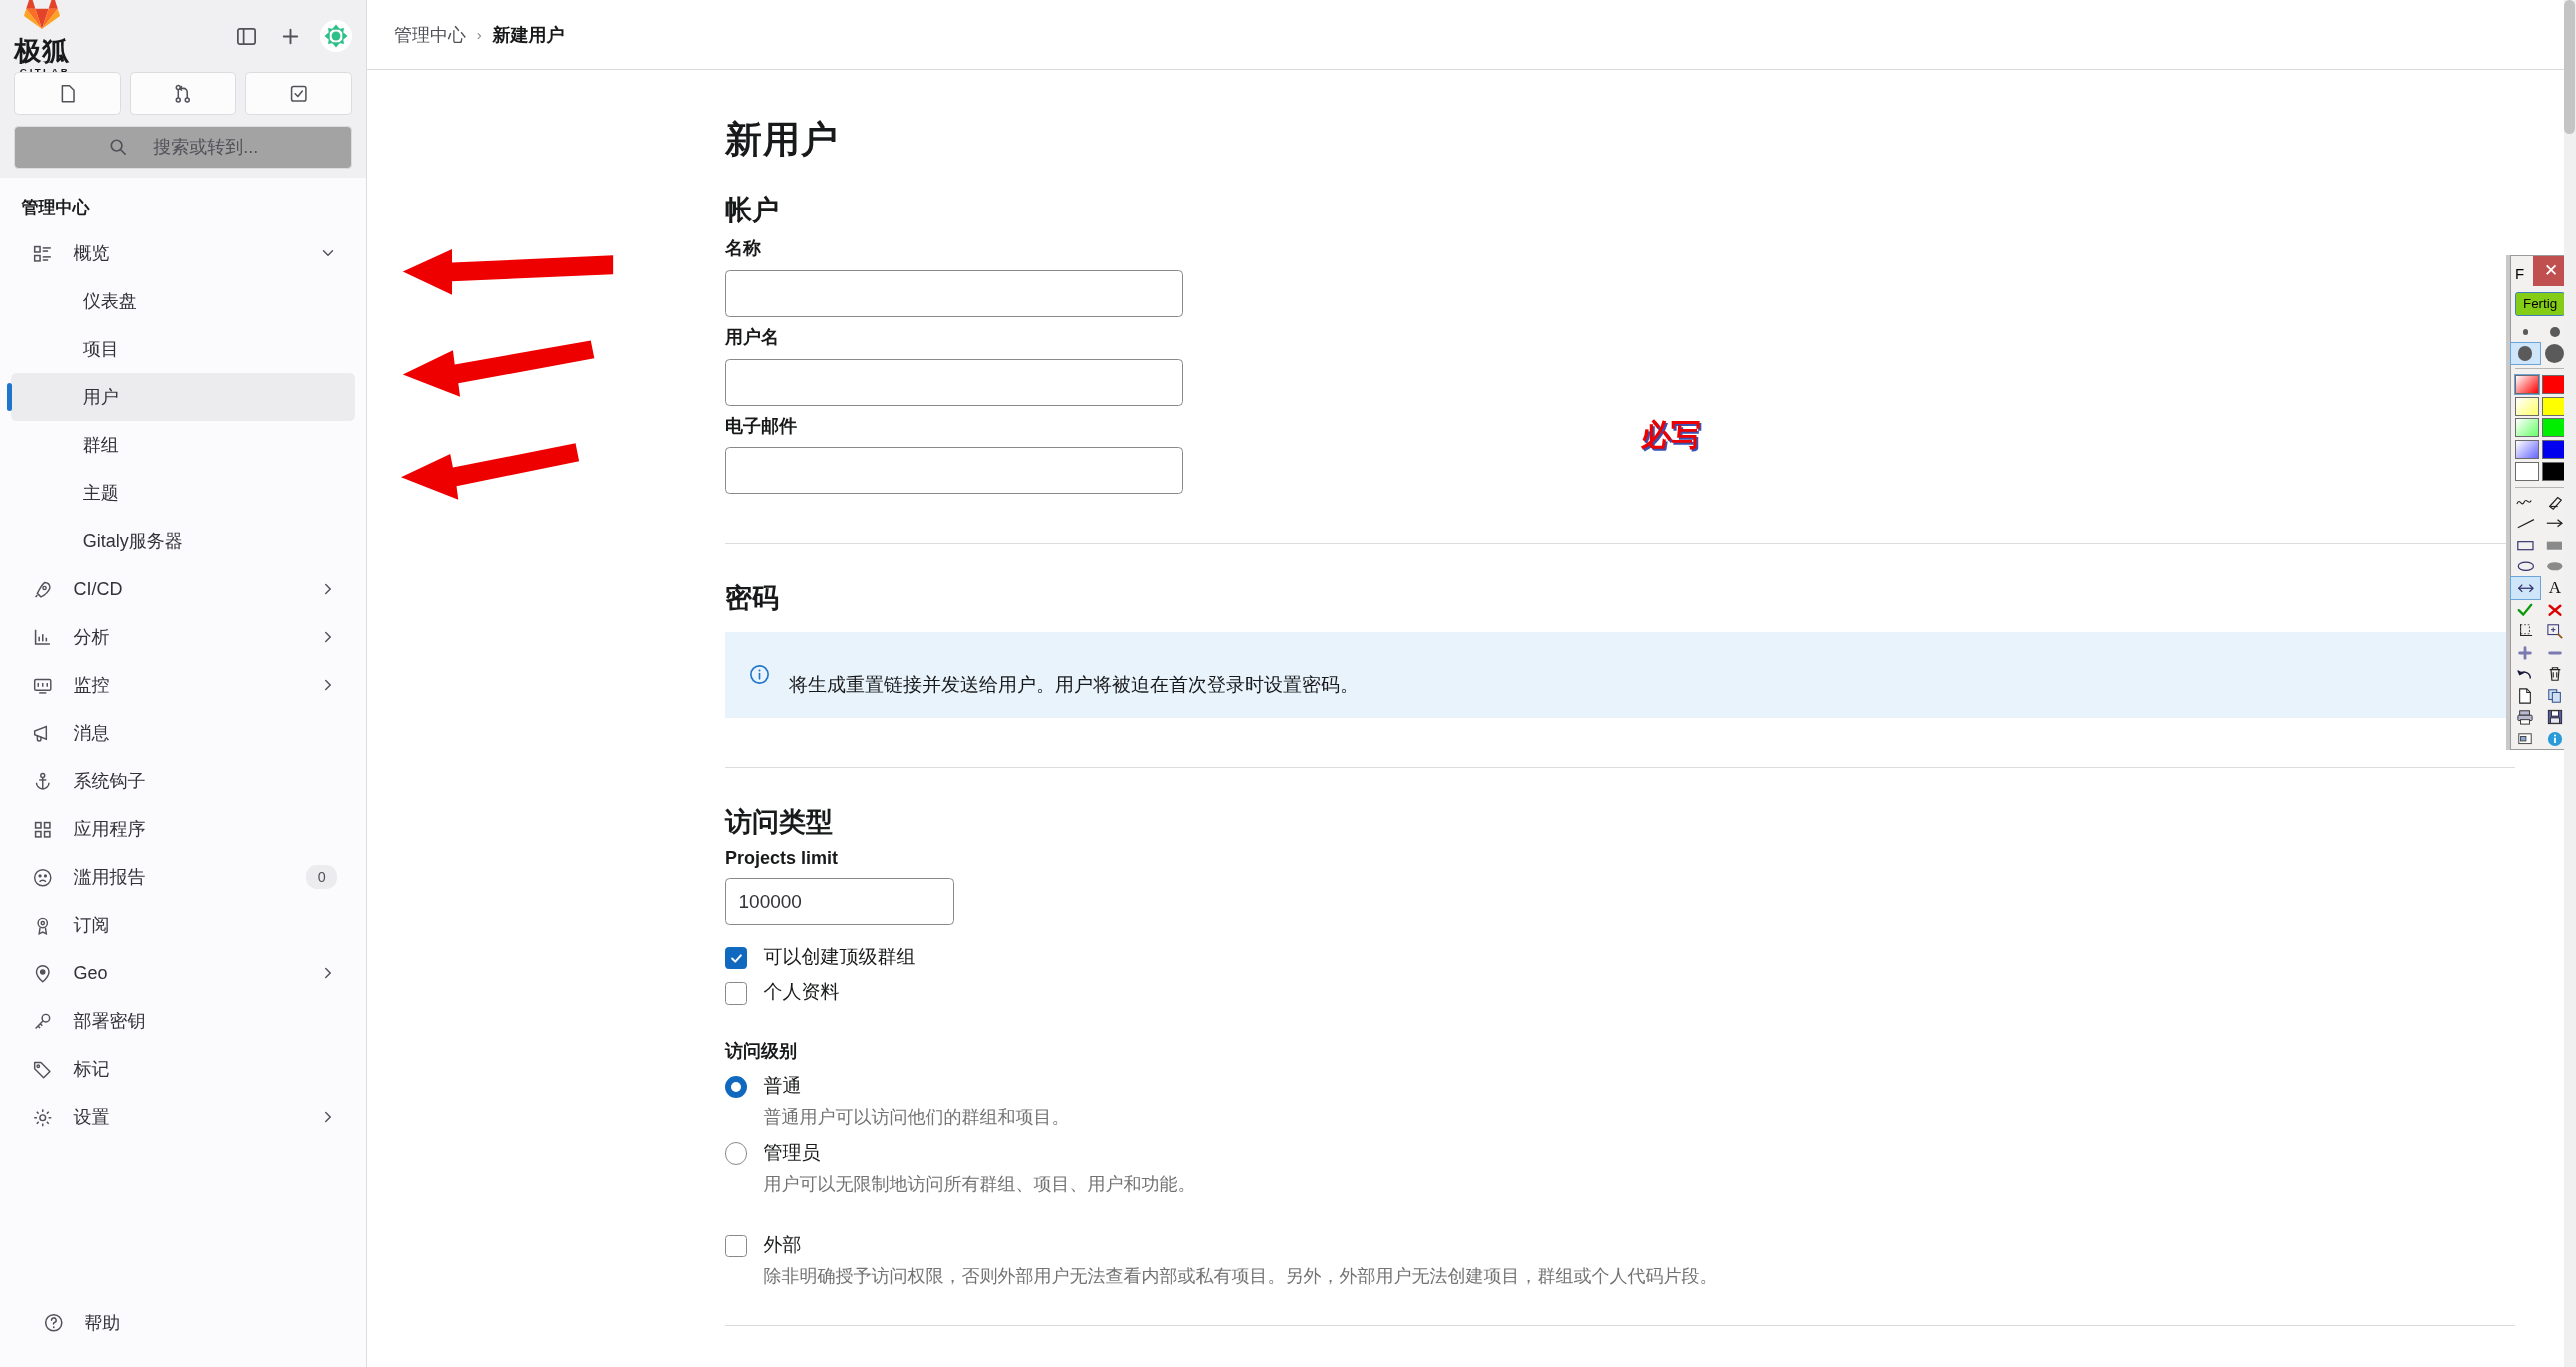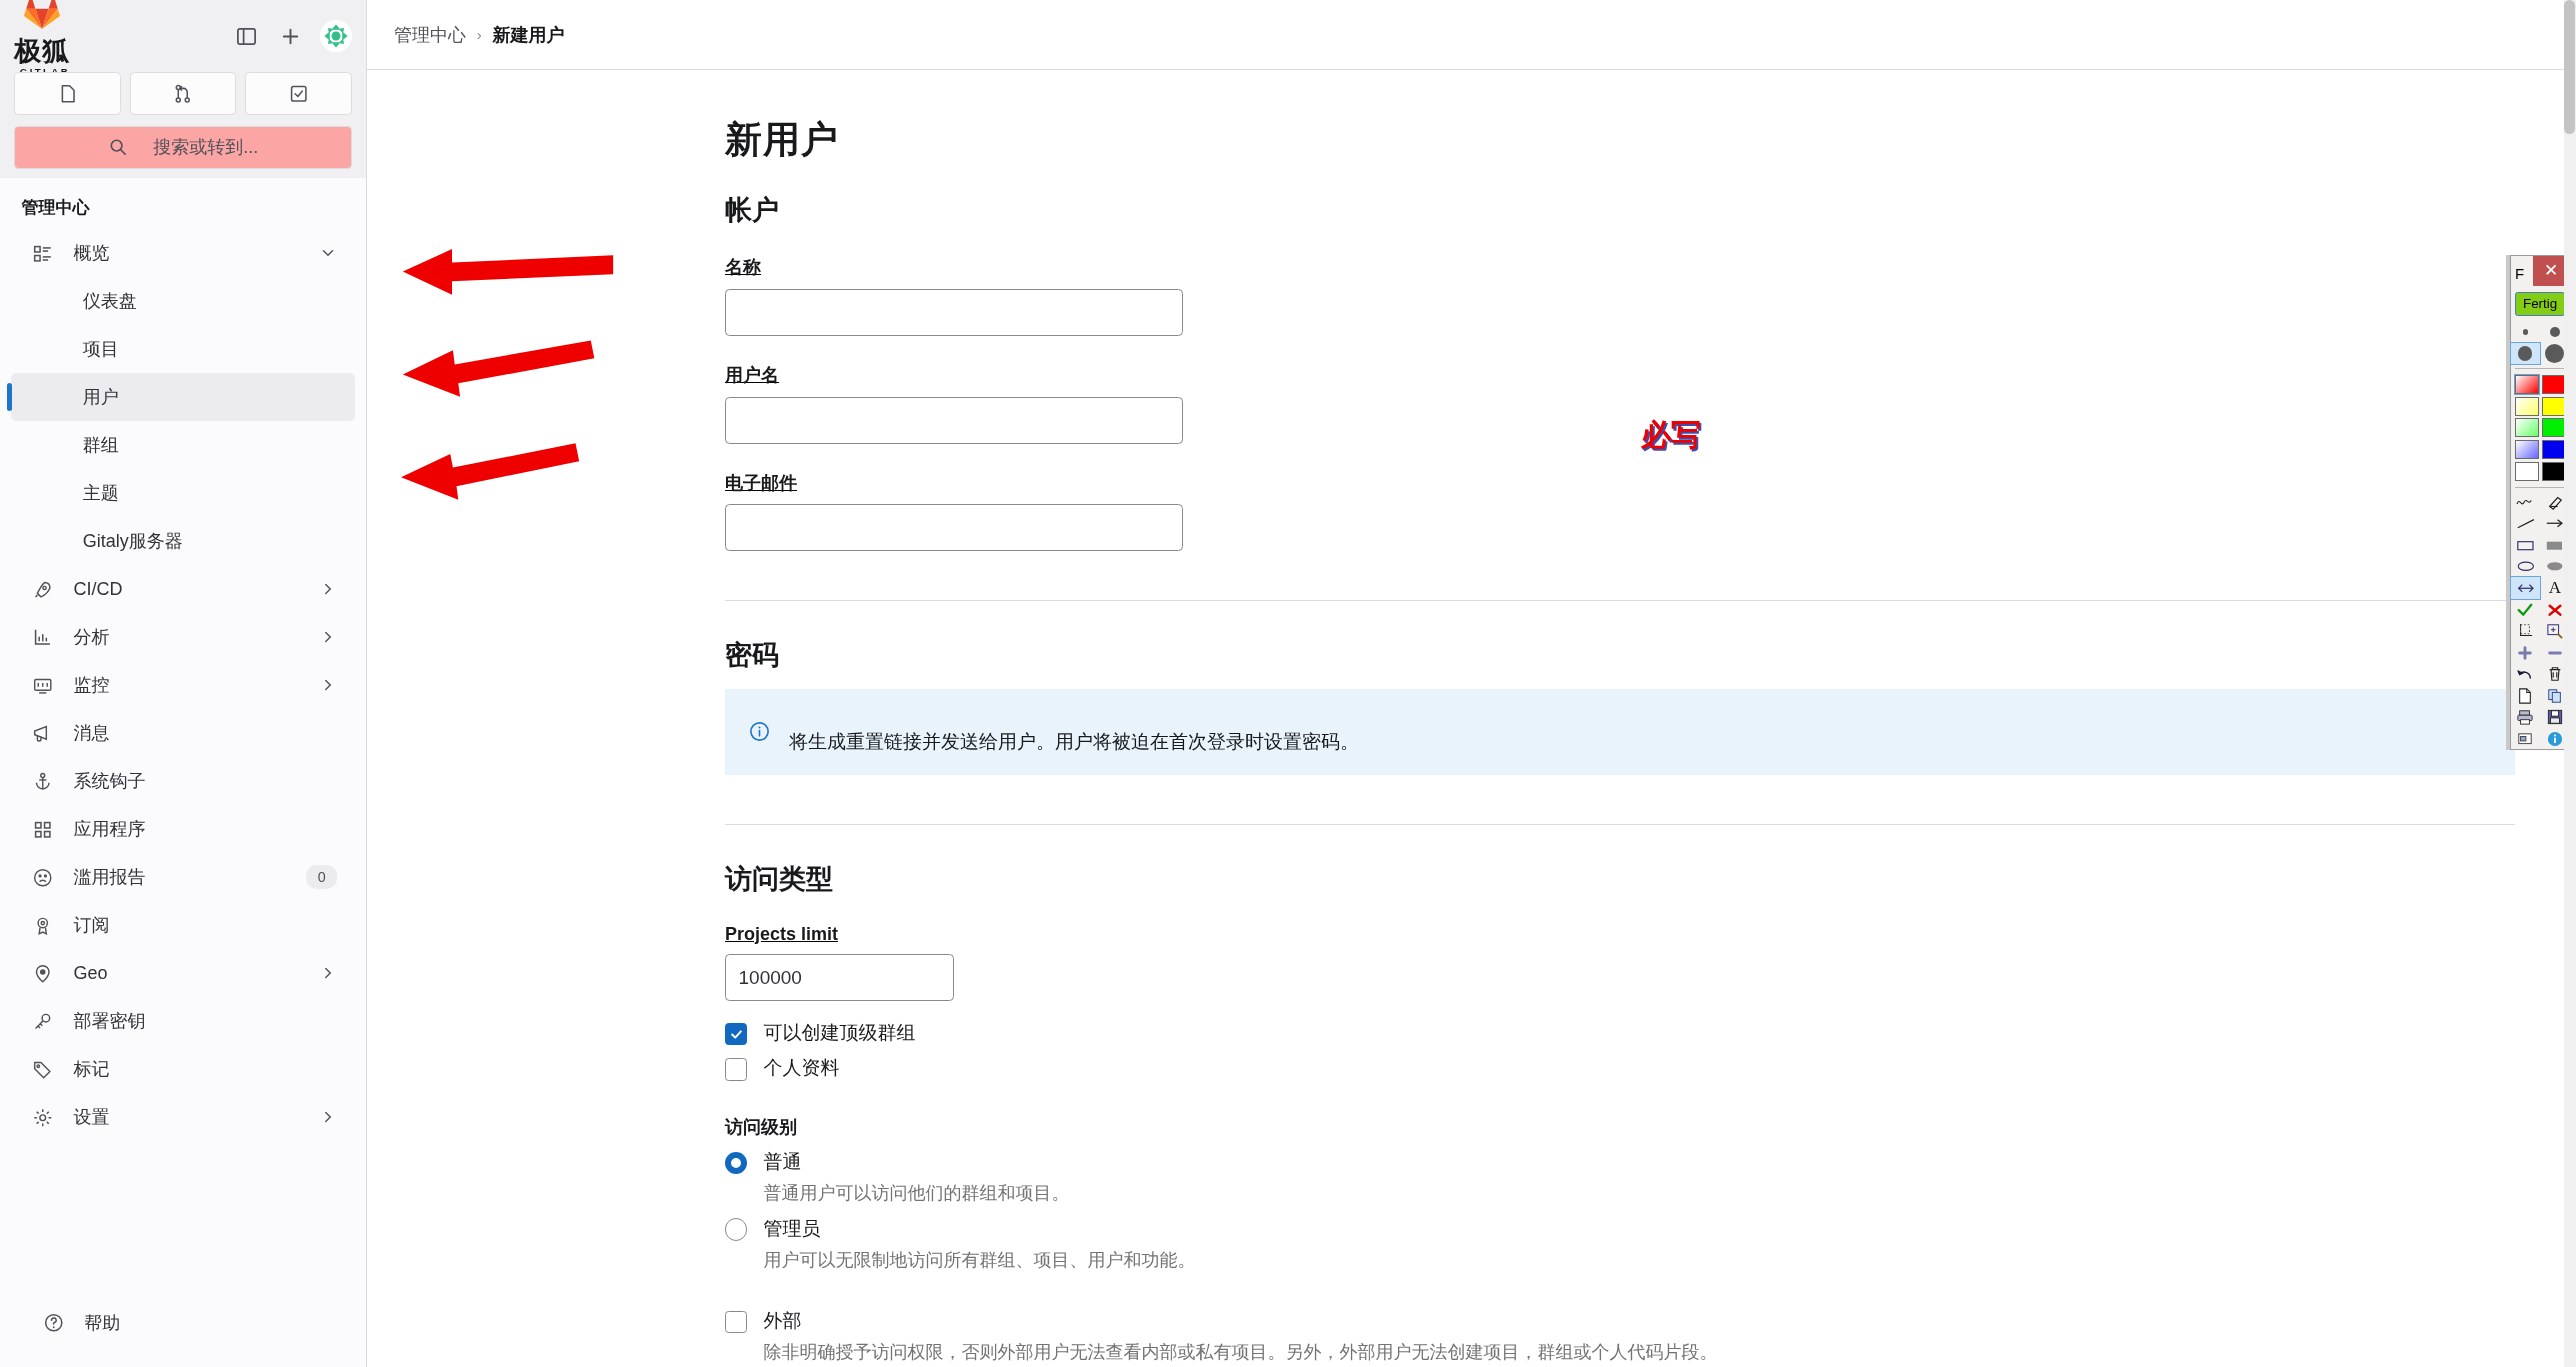--- a/index.html
+++ b/index.html
@@ -28,21 +28,21 @@
   .sb-actions { margin-left: auto; display: flex; align-items: center; gap: 14.3px; }
   .icon-btn { width: 30px; height: 30px; display: flex; align-items: center; justify-content: center; cursor: pointer; border-radius: 3.6px; }
   .avatar { width: 32px; height: 32px; border-radius: 50%; background: #fff; overflow: hidden; display: block; }
 
   .sb-tabs { display: flex; gap: 9px; margin-top: 12.5px; }
   .sb-tab {
     flex: 1; height: 43px; background: #fcfcfd; border: 0.9px solid #dcdcde;
     border-radius: 4.5px; display: flex; align-items: center; justify-content: center; cursor: pointer;
   }
   .sb-search {
-    margin-top: 10.7px; height: 43px; background: #fca5a5; border: 0.9px solid #dcdcde;
+    margin-top: 10.7px; height: 43px; background: #a3a3a3; border: 0.9px solid #dcdcde;
     border-radius: 4.5px; display: flex; align-items: center; justify-content: center; gap: 26px; cursor: pointer;
   }
   .sb-search span { font-size: 18px; color: #535158; }
 
   .sb-scroll { flex: 1; overflow: hidden; padding-top: 12.5px; }
   .sb-section-title { font-size: 17px; font-weight: 700; color: #18191a; padding: 5.4px 21.5px 10.7px 21.5px; }
 
   .nav-item {
     display: flex; align-items: center; height: 48px;
     padding: 0 18px 0 21.5px; margin: 0 10.7px; border-radius: 5.4px;
@@ -73,21 +73,21 @@
   .bc-link { font-size: 18px; color: #535158; cursor: pointer; }
   .bc-sep { margin: 0 10.7px; color: #89888d; font-size: 15px; }
   .bc-current { font-size: 18px; color: #18191a; font-weight: 700; }
 
   .content { flex: 1; overflow: hidden; position: relative; }
   .content-inner { width: 1790px; margin-left: 358px; padding-top: 45px; }
 
   h1.page-title { font-size: 37px; font-weight: 700; color: #18191a; letter-spacing: 0.9px; }
   h2.sec-title { font-size: 27px; font-weight: 700; color: #18191a; margin-top: 27px; }
   h2.sec-title.spaced { margin-top: 0; }
-  .field { margin-top: 27px; text-decoration: underline; }
+  .field { margin-top: 8px; }
   .field-label { font-size: 18px; font-weight: 700; color: #18191a; display: block; margin-bottom: 9.8px; }
   .text-input {
     width: 458px; height: 47px; border: 0.9px solid #89888d; border-radius: 4.5px;
     background: #fff; font-size: 19px; color: #333238; padding: 0 12.5px;
     font-family: "Liberation Sans", sans-serif;
   }
   .text-input.small { width: 229px; }
   .hr { height: 0.9px; background: #dcdcde; margin: 49px 0 0 0; width: 1790px; }
 
   .alert-info {

